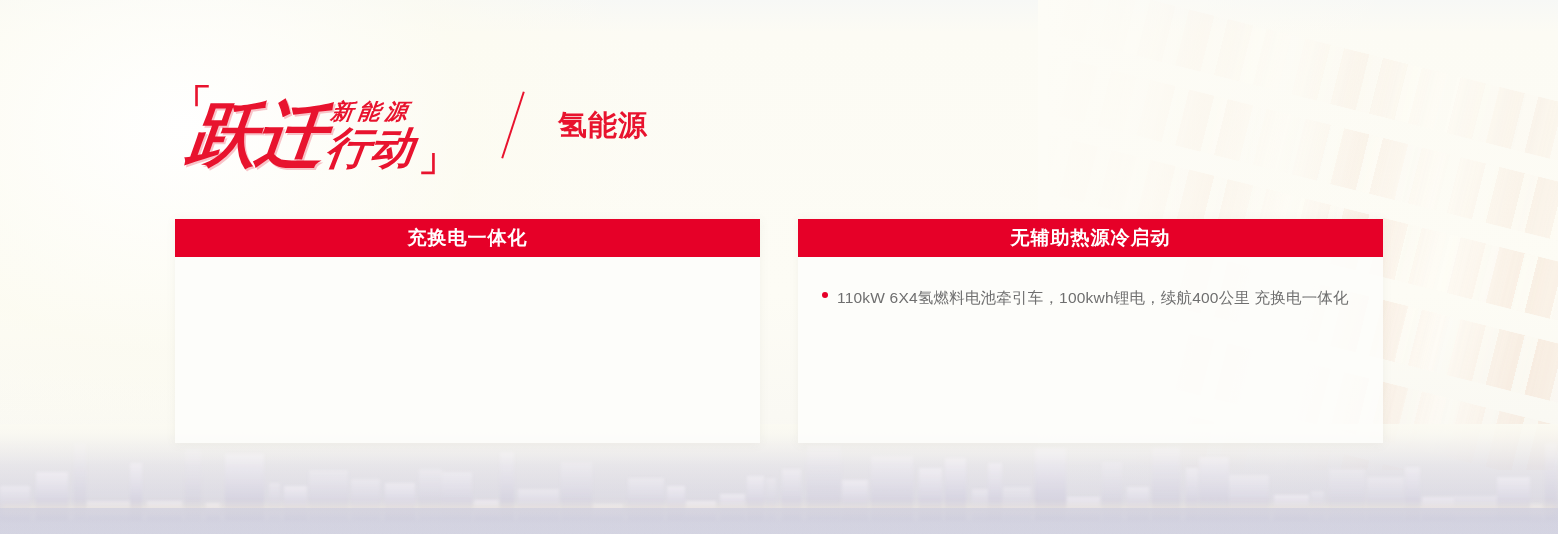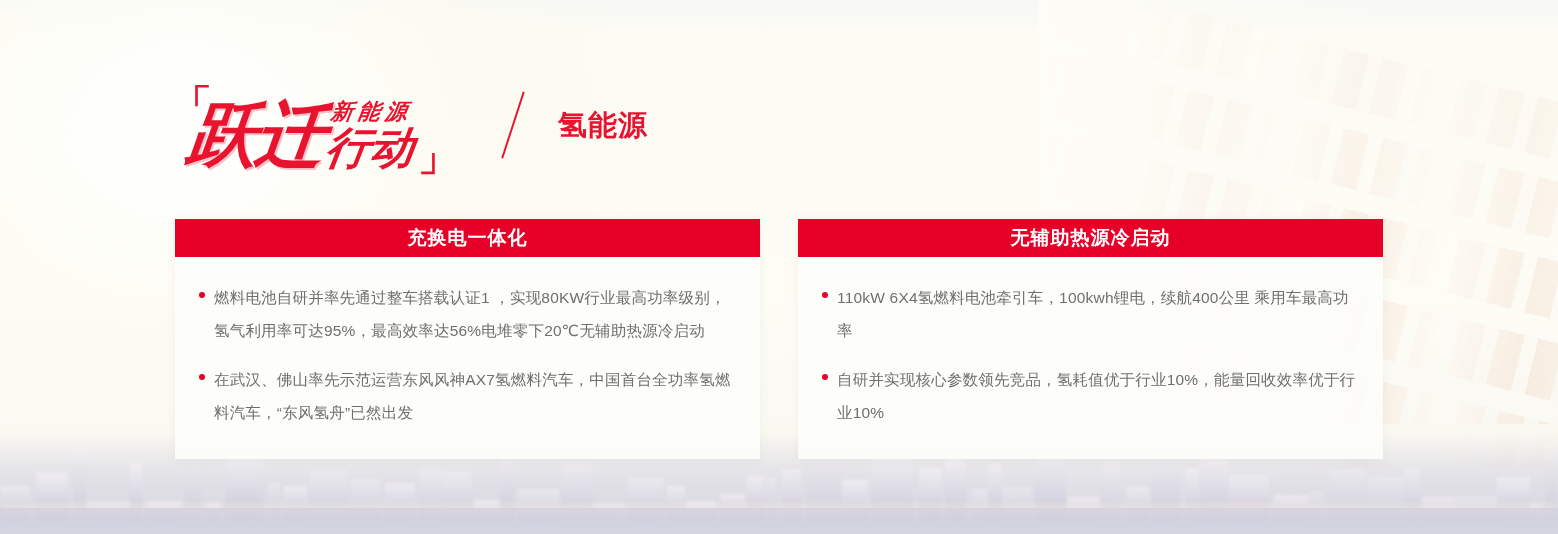--- a/index.html
+++ b/index.html
@@ -271,40 +271,26 @@
       <span class="bracket-close">」</span>
     </div>
     <div class="logo-slash"></div>
     <div class="logo-tag">氢能源</div>
   </div>
 
   <div class="cards">
 
     <div class="card">
       <div class="card-header">充换电一体化</div>
-      <div class="card-body">
-        <div class="bullet-item">
-          <span class="bullet-dot"></span>
-          <span class="bullet-text">燃料电池自研并率先通过整车搭载认证1 ，实现80KW行业最高功率级别，氢气利用率可达95%，最高效率达56%电堆零下20℃无辅助热源冷启动</span>
-        </div>
-        <div class="bullet-item">
-          <span class="bullet-dot"></span>
-          <span class="bullet-text">在武汉、佛山率先示范运营东风风神AX7氢燃料汽车，中国首台全功率氢燃料汽车，“东风氢舟”已然出发</span>
-        </div>
-      </div>
     </div>
 
     <div class="card">
       <div class="card-header">无辅助热源冷启动</div>
       <div class="card-body">
         <div class="bullet-item">
           <span class="bullet-dot"></span>
-          <span class="bullet-text">110kW 6X4氢燃料电池牵引车，100kwh锂电，续航400公里  乘用车最高功率</span>
-        </div>
-        <div class="bullet-item">
-          <span class="bullet-dot"></span>
-          <span class="bullet-text">自研并实现核心参数领先竞品，氢耗值优于行业10%，能量回收效率优于行业10%</span>
+          <span class="bullet-text">110kW 6X4氢燃料电池牵引车，100kwh锂电，续航400公里  充换电一体化</span>
         </div>
       </div>
     </div>
 
   </div>
 </div>
 
 </body></html>

